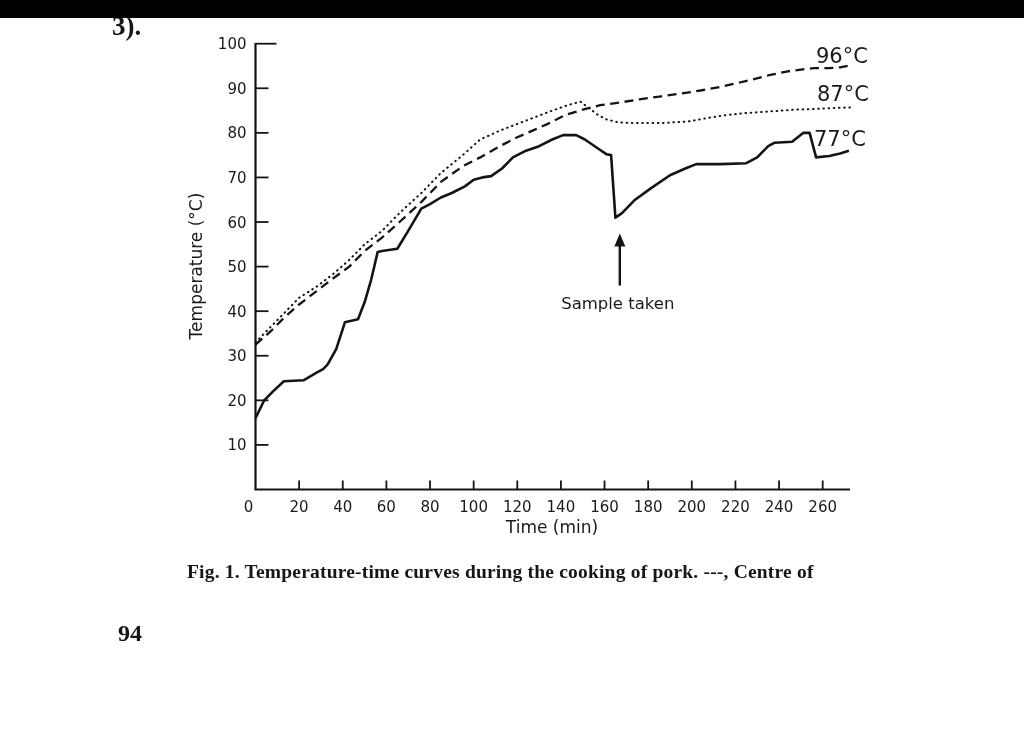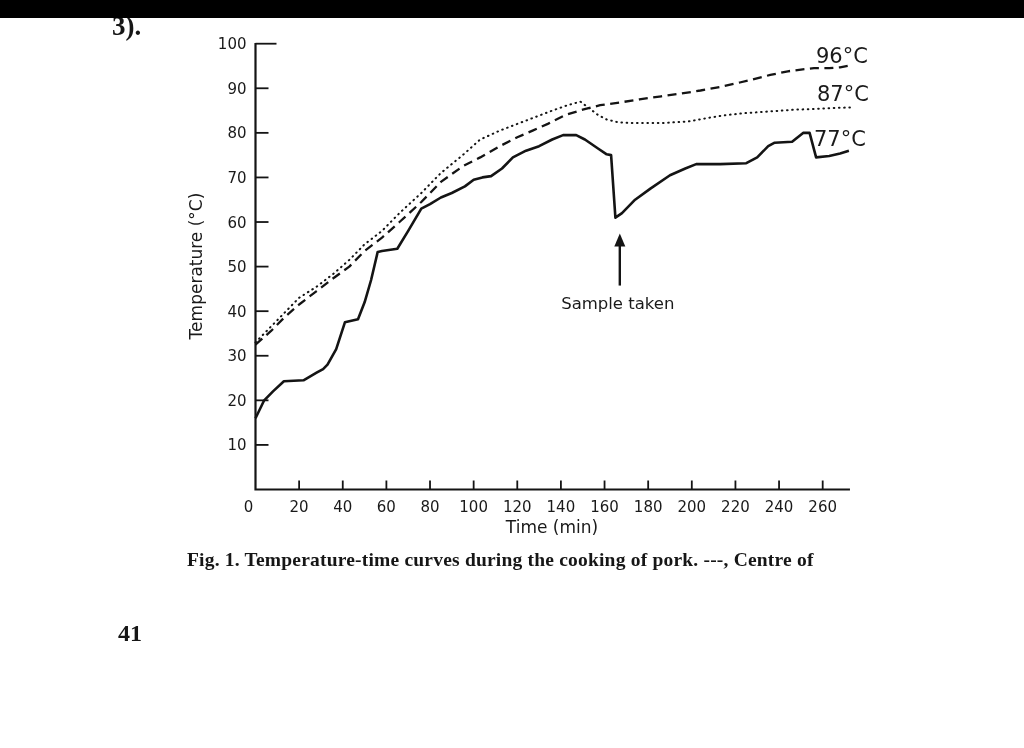--- a/index.html
+++ b/index.html
@@ -36,21 +36,21 @@
   .axis-line{fill:none;stroke:#141414;stroke-width:2.2;}
   .tick-line{stroke:#141414;stroke-width:1.8;}
   .arrow-line{stroke:#141414;stroke-width:2.4;}
   .arrow-head{fill:#141414;}
   .caption{
     position:absolute;left:164px;top:548px;width:726px;
     font-size:19.5px;line-height:23px;font-weight:700;
     letter-spacing:0.2px;
   }
   .caption .cap-line{white-space:nowrap;}
-  .caption .cap-line:first-child{text-indent:23px;}
+  .caption .cap-line:first-child{text-indent:23px;margin-top:12px;}
   .page-number{
     position:absolute;left:118px;top:619px;
     font-size:24px;font-weight:600;line-height:1.2;
   }
 </style>
 </head>
 <body>
 
 <div class="page">
   <div class="scan-bar-top"></div>
@@ -123,14 +123,14 @@
         <line x1="619.8105" y1="244.562" x2="619.8105" y2="285.562" class="arrow-line"></line>
         <polygon points="614.3105,246.562 625.3105,246.562 619.8105,233.562" class="arrow-head"></polygon>
         <text x="617.8105" y="308.562" text-anchor="middle" class="annot-label">Sample taken</text>
       </g>
   </svg>
 
   <div class="caption">
     <div class="cap-line">Fig. 1. Temperature-time curves during the cooking of pork. ---, Centre of</div>
   </div>
 
-  <div class="page-number">41</div>
+  <div class="page-number">94</div>
 </div>
 
 </body></html>

